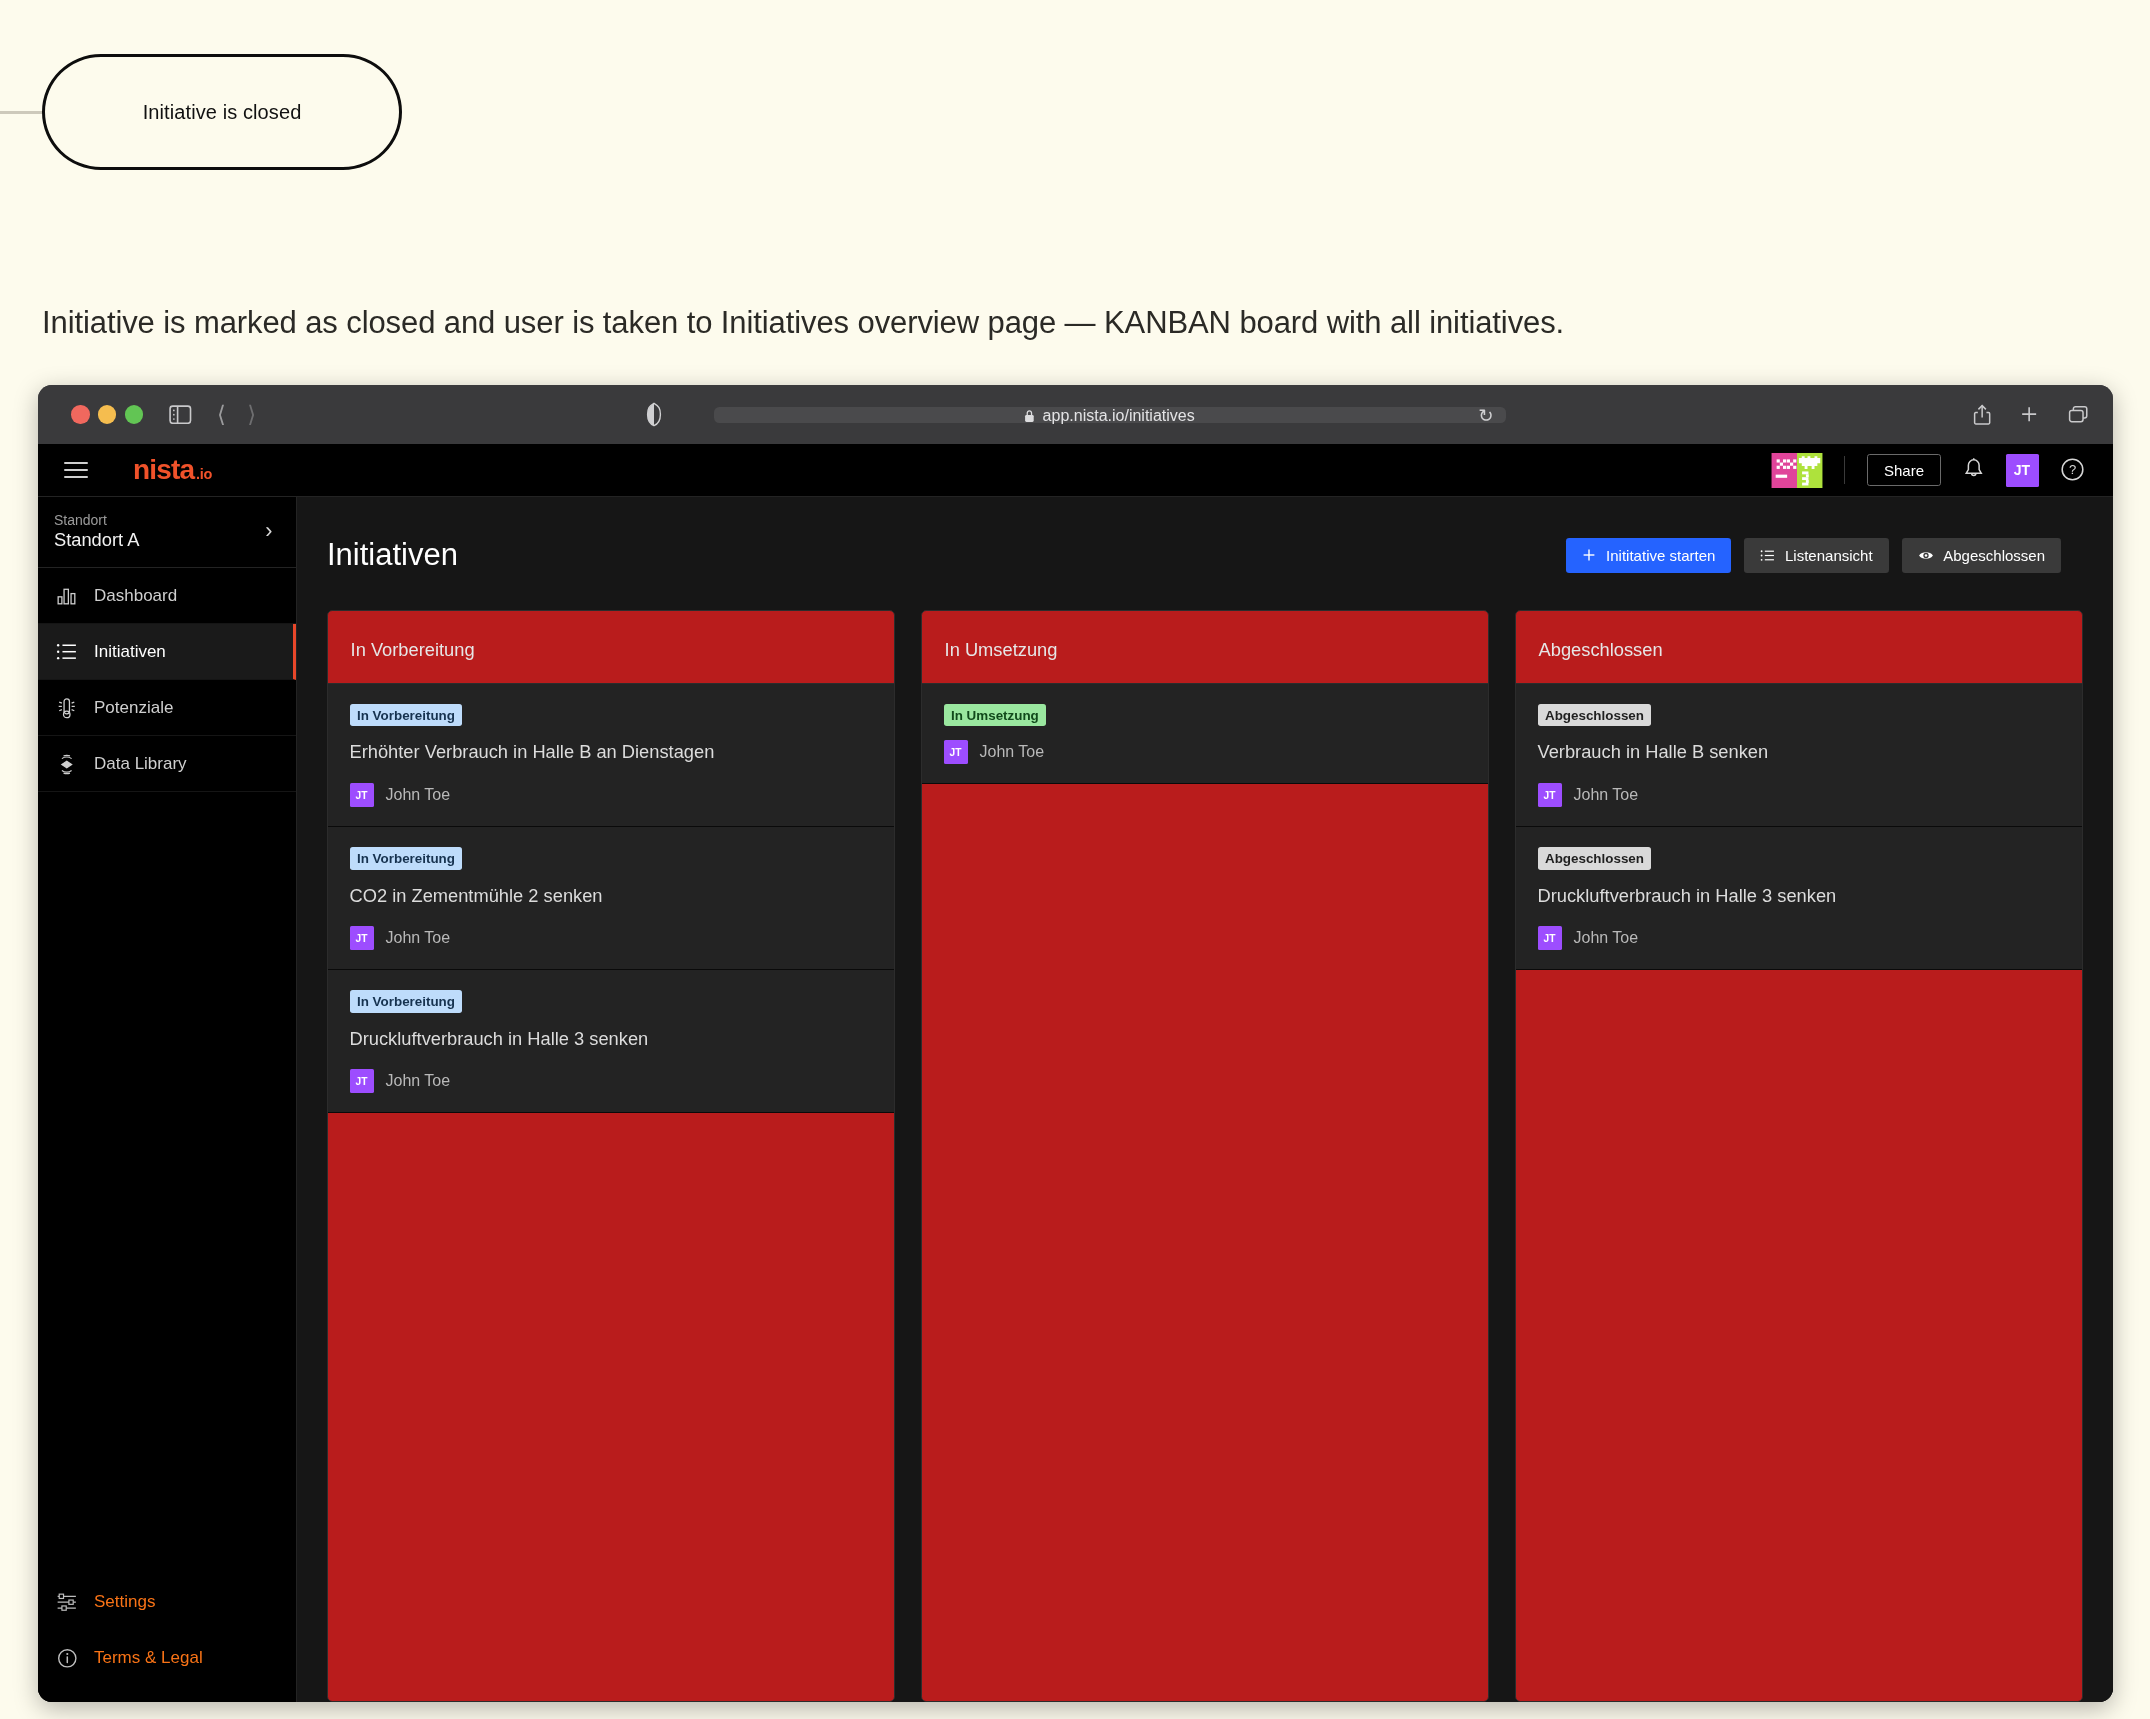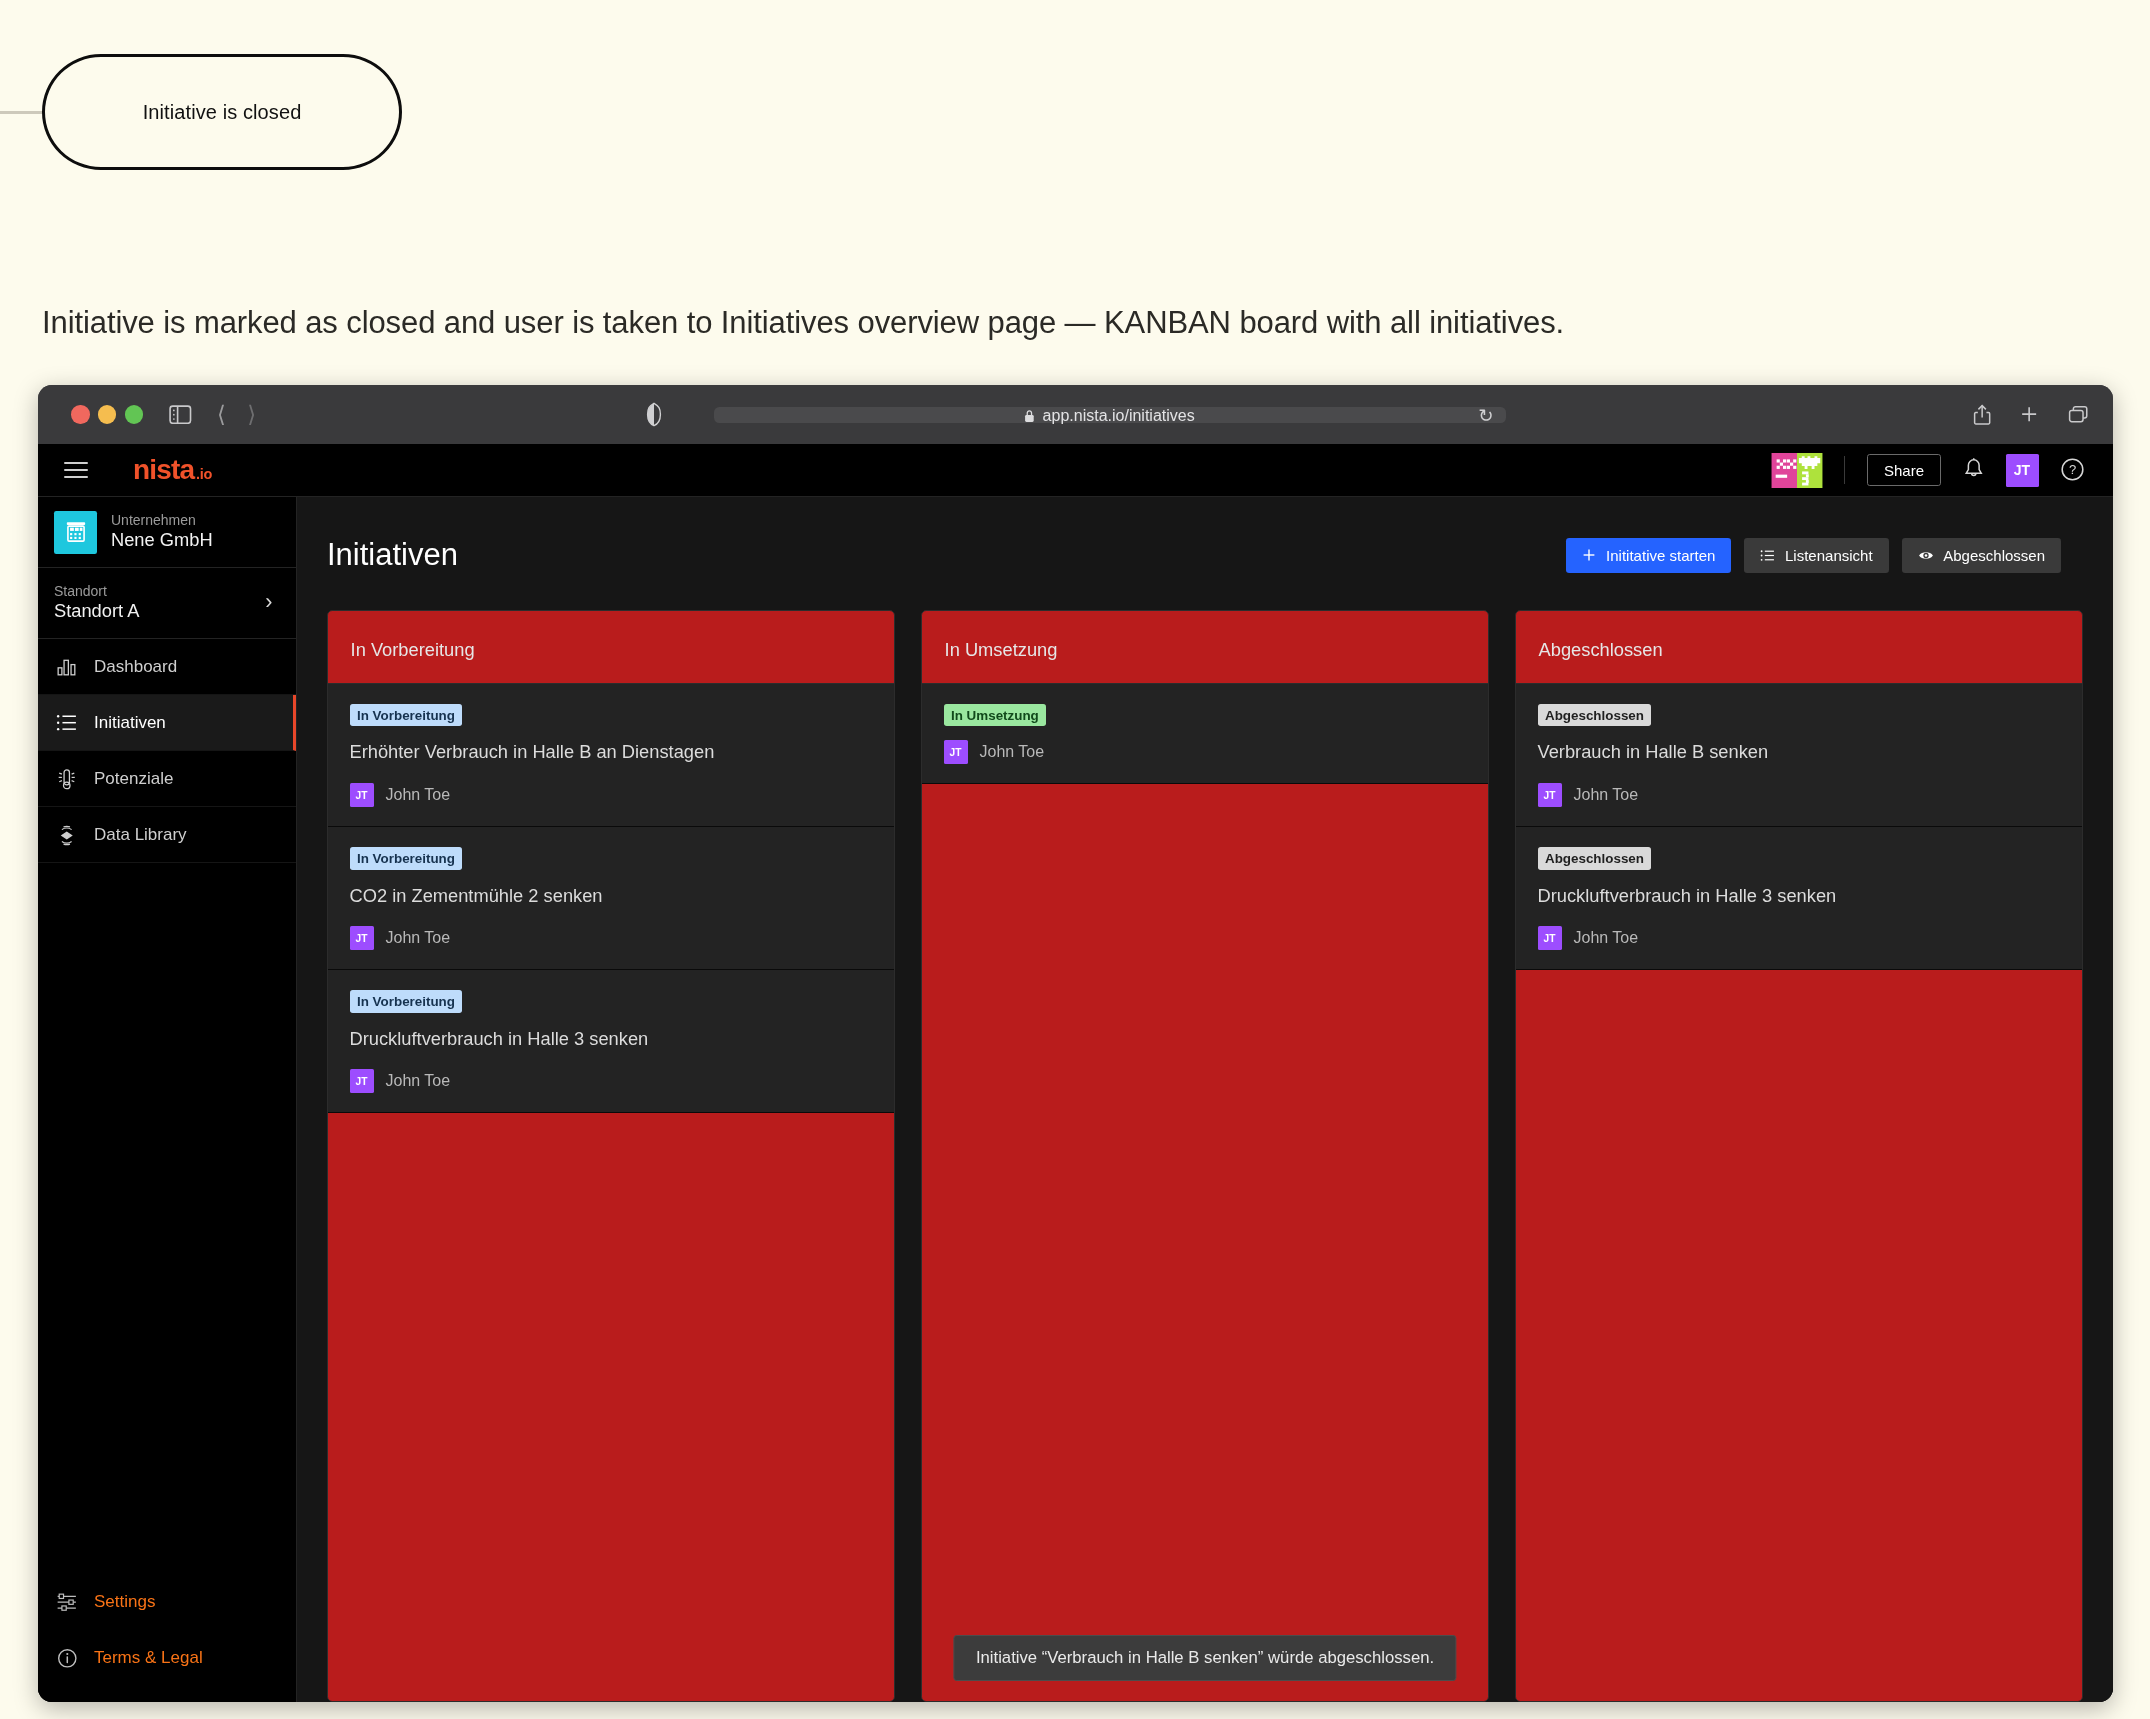--- a/index.html
+++ b/index.html
@@ -336,41 +336,20 @@
               <circle cx="23" cy="23" r="19" stroke="#d6d6d6" stroke-width="2.8" fill="none"></circle>
               <text x="23" y="32" font-size="24" font-family="Liberation Sans, sans-serif" fill="#d6d6d6" text-anchor="middle">?</text>
             </svg>
         </span>
       </div>
     </div>
 
     <div class="body">
 
       <div class="sidebar">
-        <div class="side-company">
-          <span class="company-icon">
-            <svg width="28" height="28" viewBox="0 0 52 52">
-              <rect x="9" y="8" width="34" height="5" rx="1.5" fill="#fff"></rect>
-              <rect x="11" y="15" width="30" height="28" rx="2" stroke="#fff" stroke-width="3" fill="none"></rect>
-              <rect x="15" y="18" width="7" height="6" fill="#fff"></rect>
-                <rect x="24" y="18" width="7" height="6" fill="#fff"></rect>
-                <rect x="33" y="18" width="5" height="6" fill="#fff"></rect>
-              <rect x="15" y="28" width="4" height="4" fill="#fff"></rect>
-                <rect x="23" y="28" width="4" height="4" fill="#fff"></rect>
-                <rect x="31" y="28" width="4" height="4" fill="#fff"></rect>
-              <rect x="15" y="35" width="4" height="4" fill="#fff"></rect>
-                <rect x="23" y="35" width="4" height="4" fill="#fff"></rect>
-                <rect x="31" y="35" width="4" height="4" fill="#fff"></rect>
-            </svg>
-          </span>
-          <span>
-            <span class="meta-label" style="display:block">Unternehmen</span>
-            <span class="meta-value" style="display:block">Nene GmbH</span>
-          </span>
-        </div>
 
         <div class="side-location">
           <span>
             <span class="meta-label" style="display:block">Standort</span>
             <span class="meta-value" style="display:block">Standort A</span>
           </span>
           <span class="loc-chevron">›</span>
         </div>
 
         <div class="side-nav">
@@ -556,19 +535,18 @@
                 <div class="card-owner">
                   <span class="jt-avatar">JT</span>
                   <span class="owner-name">John Toe</span>
                 </div>
               </div>
             </div>
           </div>
 
         </div>
 
-        <div class="toast">Initiative “Verbrauch in Halle B senken” würde abgeschlossen.</div>
       </div>
 
     </div>
   </div>
 </div>
 
 
 </body></html>

